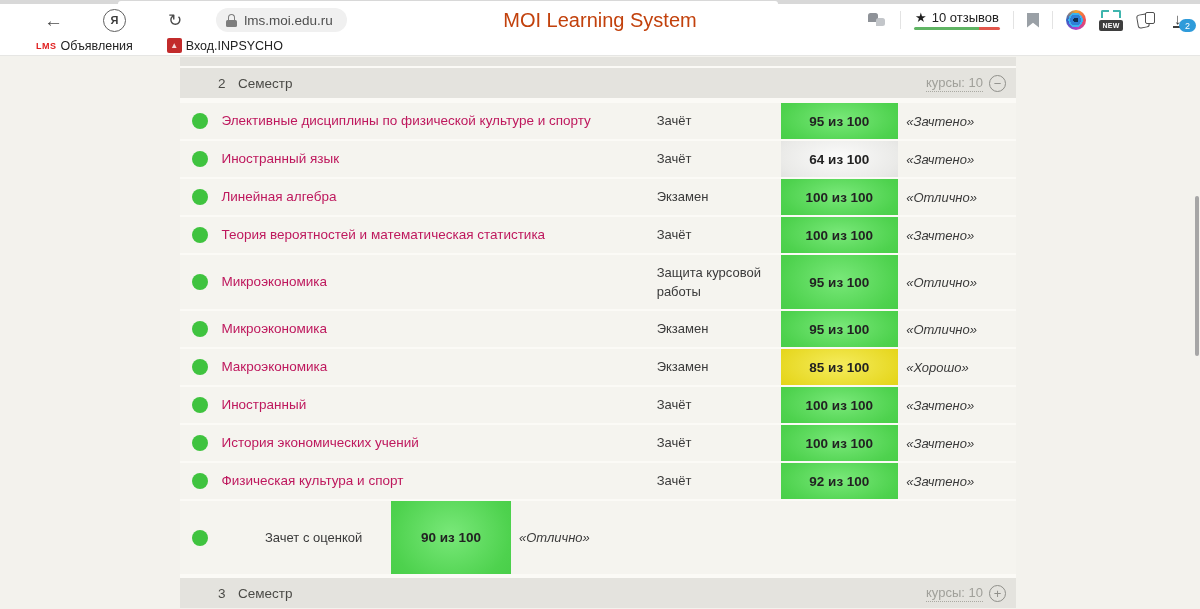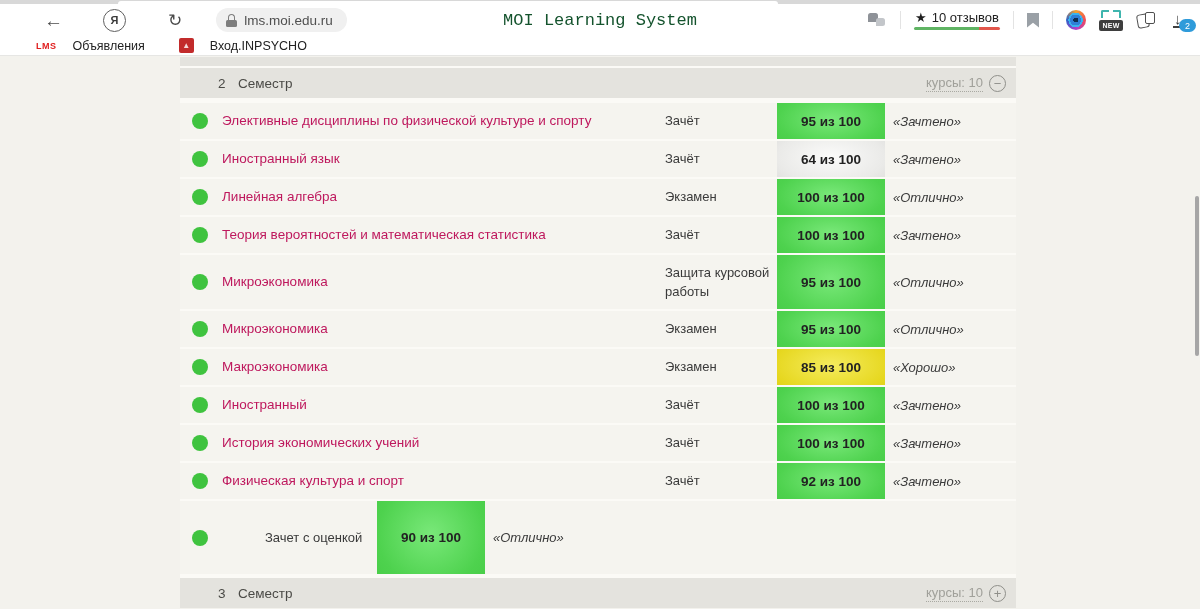--- a/index.html
+++ b/index.html
@@ -12,21 +12,21 @@
   .toolbar{position:absolute;left:0;top:4px;width:1200px;height:32px;background:#ffffff;display:flex;align-items:center;}
   .tb-icon{color:#4a4a4a;font-size:19px;line-height:1;cursor:default;}
   .back{margin-left:44px;}
   .ylogo{margin-left:40px;width:21px;height:21px;border:1.6px solid #5f5f5f;border-radius:50%;display:flex;align-items:center;justify-content:center;font-size:11px;color:#3a3a3a;font-weight:600;}
   .refresh{margin-left:42px;font-size:17px;}
   .urlbar{margin-left:34px;height:24px;background:#f0f0f0;border-radius:12px;display:flex;align-items:center;padding:0 14px 0 10px;}
   .lockwrap{position:relative;width:11px;height:13px;margin-right:7px;}
   .lockwrap::before{content:"";position:absolute;top:0;left:2px;width:5px;height:7px;border:1.6px solid #7d7d7d;border-bottom:none;border-radius:4px 4px 0 0;}
   .lockwrap::after{content:"";position:absolute;bottom:0;left:0;width:11px;height:7px;background:#7d7d7d;border-radius:1.5px;}
   .urltext{font-size:13.5px;color:#4f4f4f;}
-  .page-title{position:absolute;left:50%;top:0;height:32px;transform:translateX(-50%);display:flex;align-items:center;font-size:17px;color:#14532d;font-family:Liberation Mono, monospace;}
+  .page-title{position:absolute;left:50%;top:0;height:32px;transform:translateX(-50%);display:flex;align-items:center;font-size:20px;color:#c2410c;}
   .tb-right{position:absolute;right:8px;top:0;height:32px;display:flex;align-items:center;gap:13px;}
   .vsep{width:1px;height:18px;background:#e3e3e3;}
   
   .protect{position:relative;width:19px;height:15px;}
   .protect::before{content:"";position:absolute;left:0;top:0;width:10px;height:9px;background:#8e9298;border-radius:2.5px 2.5px 2.5px 0;}
   .protect::after{content:"";position:absolute;left:8px;top:5px;width:9px;height:8px;background:#c3c6ca;border-radius:2.5px 2.5px 2.5px 0;}
   .reviews{display:flex;flex-direction:column;align-items:center;gap:2px;}
   .reviews-line{display:flex;align-items:center;gap:5px;font-size:13px;color:#222;}
   .star{font-size:13px;color:#1f1f1f;}
   .rating-bar{width:86px;height:3px;border-radius:2px;overflow:hidden;background:linear-gradient(to right,#5fb463 0 76%,#e2564b 76% 100%);}
@@ -41,21 +41,21 @@
   .newicon .label{position:absolute;left:0;right:0;bottom:0;height:11px;background:#3e3e3e;border-radius:2px;color:#fff;font-size:7px;font-weight:700;display:flex;align-items:center;justify-content:center;letter-spacing:.3px;}
   .collections{position:relative;width:21px;height:18px;}
   .collections::before{content:"";position:absolute;left:1px;top:3px;width:10px;height:12px;border:1.8px solid #4f4f4f;border-radius:3px 0 3px 3px;transform:rotate(-10deg);background:#fff;}
   .collections::after{content:"";position:absolute;right:2px;top:1px;width:8px;height:10px;border:1.8px solid #4f4f4f;border-radius:2px;background:#fff;}
   .download{position:relative;width:22px;height:22px;}
   .dl-arrow{position:absolute;left:4px;top:1px;font-size:15px;color:#3f3f3f;}
   .dl-base{position:absolute;left:3px;bottom:3px;width:13px;height:0;border-bottom:2px solid #3f3f3f;}
   .dl-badge{position:absolute;right:-4px;bottom:-1px;min-width:13px;height:13px;border-radius:7px;background:#2f9bda;color:#fff;font-size:9px;display:flex;align-items:center;justify-content:center;padding:0 2px;}
 
   .bookmarksbar{position:absolute;left:0;top:36px;width:1200px;height:20px;background:#ffffff;border-bottom:1px solid #e6e6e4;display:flex;align-items:center;gap:34px;padding-left:36px;box-sizing:border-box;}
-  .bm-item{display:flex;align-items:center;gap:16px;font-size:12.5px;color:#222;}
+  .bm-item{display:flex;align-items:center;gap:4px;font-size:12.5px;color:#222;}
   .lms-fav{color:#e01d1d;font-size:9px;font-weight:700;letter-spacing:.5px;}
   .pyr-fav{width:15px;height:15px;background:#c22b2b;border-radius:2px;display:flex;align-items:center;justify-content:center;color:#f4d9d9;font-size:8px;line-height:1;}
 
   
   .content{position:absolute;left:0;top:57px;width:1200px;height:552px;background:#f3f2ed;}
   .lms-table{position:absolute;left:180px;top:0;width:836px;background:#fbfaf6;}
   .partial-header{height:9px;background:#e4e3de;margin-bottom:2px;}
   .sec-header{height:30px;background:#e4e3de;display:flex;align-items:center;padding:0 10px 0 38px;box-sizing:border-box;font-size:13.5px;color:#4a4a46;}
   .sec-header .sec-num{width:20px;}
   .sec-header .sec-right{margin-left:auto;display:flex;align-items:center;gap:6px;}
@@ -64,21 +64,21 @@
   .sec-top{margin-bottom:5px;}
   .sec-bottom{margin-top:4px;}
 
   .row{display:flex;align-items:stretch;background:#f5f4ef;margin-bottom:2px;min-height:36px;padding-left:12px;}
   .cell{display:flex;align-items:center;}
   .dotcell{width:30px;}
   .dot{width:16px;height:16px;border-radius:50%;background:#3fc33f;}
   .namecell{width:400px;}
   .course{font-size:13.5px;color:#be185d;text-decoration:none;line-height:1.55;cursor:pointer;}
   .typecell{margin-left:43px;width:110px;font-size:13px;color:#3a3a3a;line-height:1.5;}
-  .badge{margin-left:2px;width:108px;display:flex;align-items:center;justify-content:center;font-size:13.5px;font-weight:600;color:#222;}
+  .badge{margin-left:16px;width:120px;display:flex;align-items:center;justify-content:center;font-size:13.5px;font-weight:600;color:#222;}
   .badge-green{background:radial-gradient(ellipse 90% 130% at 50% 45%,#79e879 0%,#4ed24e 55%,#3fc63f 100%);}
   .badge-gray{background:radial-gradient(ellipse 90% 130% at 50% 45%,#fbfbfa 0%,#eaeae8 55%,#d3d3d1 100%);}
   .badge-yellow{background:radial-gradient(ellipse 90% 130% at 50% 45%,#f5ec5d 0%,#e6d71f 60%,#d9c70d 100%);}
   .gradecell{margin-left:8px;width:112px;font-size:13px;color:#3a3a3a;font-style:italic;}
   .row-tall{min-height:54px;}
   .row-xtall{min-height:73px;padding-top:0;}
 
   .scroll-thumb{position:absolute;right:1px;top:139px;width:4px;height:160px;background:#a6a6a6;border-radius:2px;}
 </style>
 </head>

